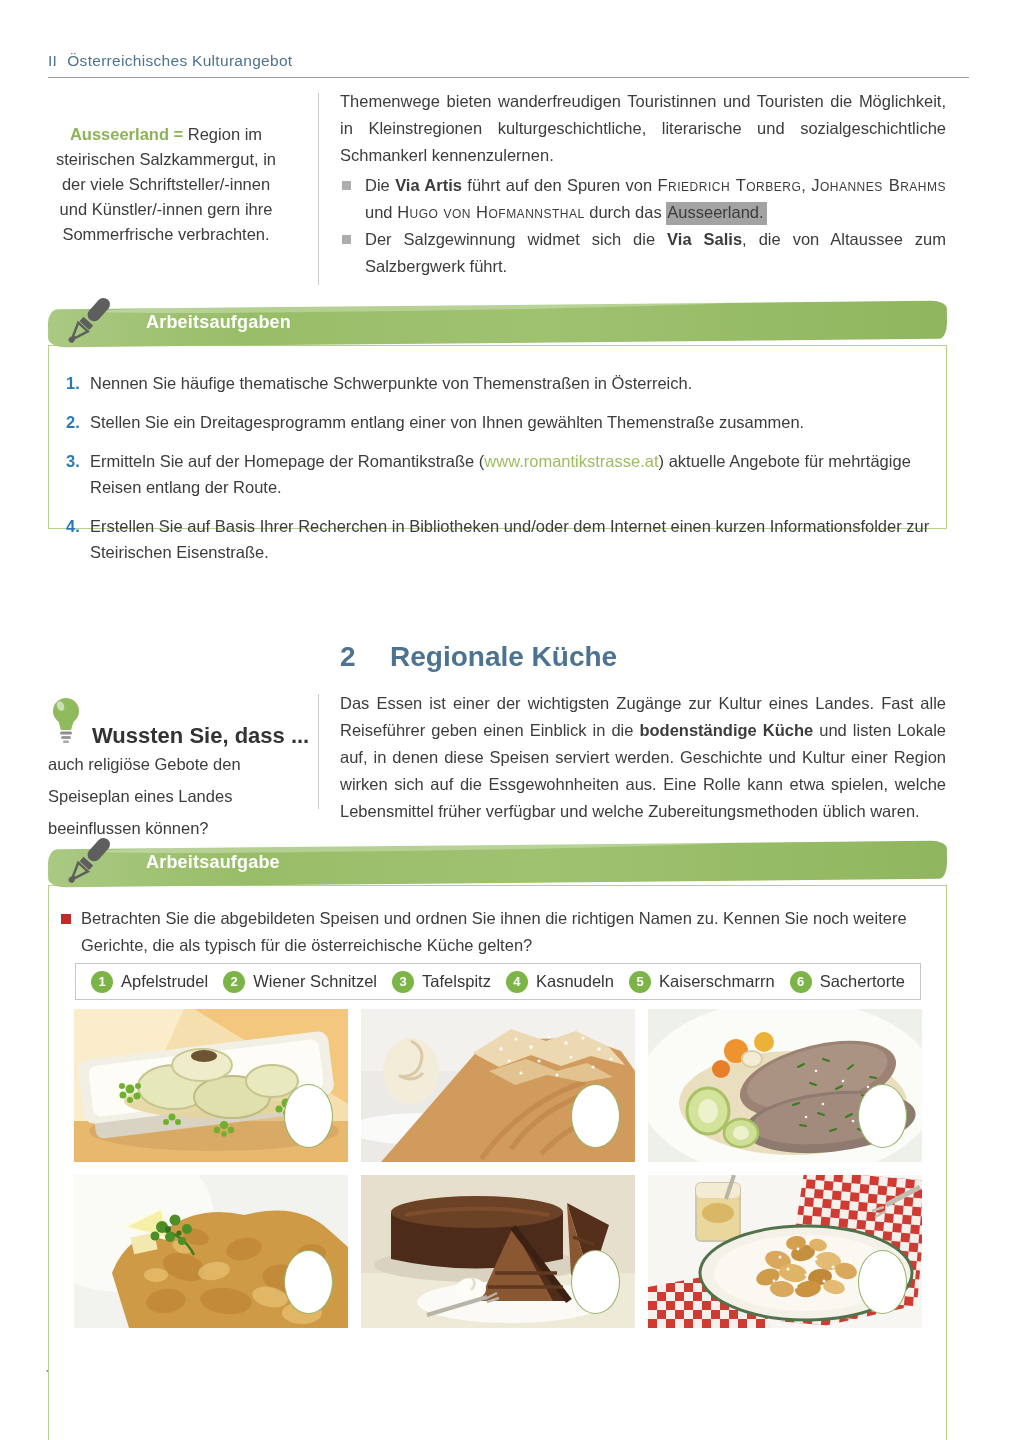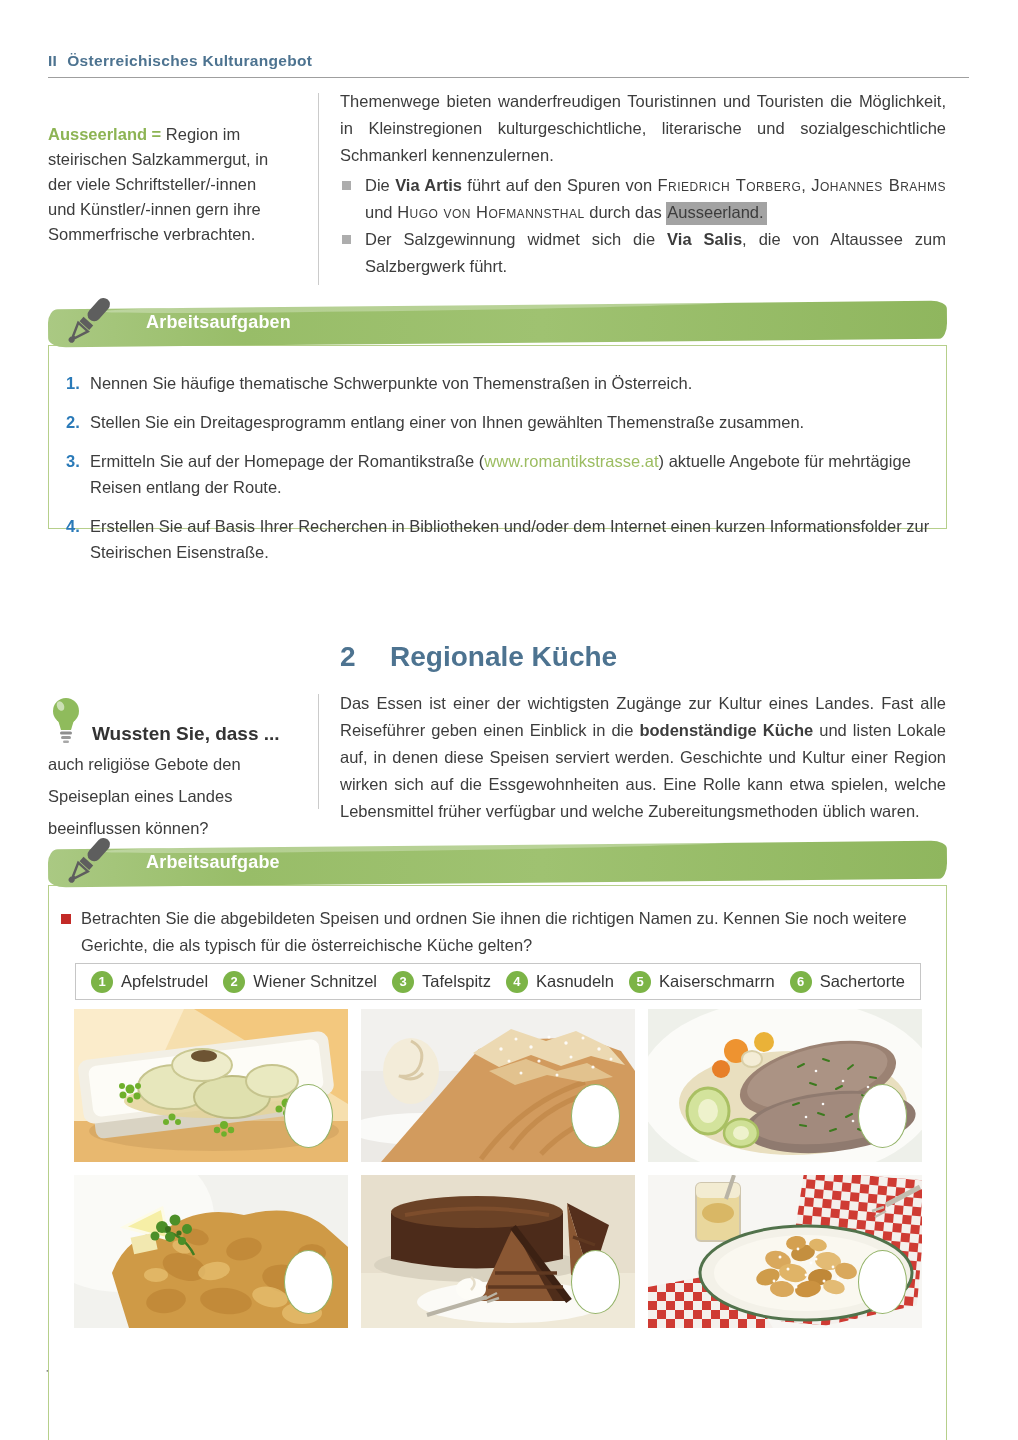--- a/index.html
+++ b/index.html
@@ -5,26 +5,26 @@
   * { margin:0; padding:0; box-sizing:border-box; }
   html,body { background:#ffffff; }
   body {
     position:relative; width:1018px; height:1440px;
     font-family:"Liberation Sans", sans-serif;
     color:#3c3c3c; overflow:hidden;
   }
   .abs { position:absolute; }
 
   
-  .chap-header { left:48px; top:52px; font-size:15.5px; font-weight:bold; color:#4d7390; letter-spacing:.3px; }
+  .chap-header { left:48px; top:52px; font-size:15.5px; font-weight:normal; color:#4d7390; letter-spacing:.3px; }
   .chap-header .chapnum { margin-right:10px; }
   .head-rule { left:48px; top:77px; width:921px; height:1px; background:#9f9f9f; }
 
   
-  .margin-note { left:48px; top:122px; width:236px; font-size:16.5px; line-height:25px; }
+  .margin-note { left:48px; top:122px; width:236px; font-size:16.5px; line-height:25px;text-align:center; }
   .term-green { color:#8db454; font-weight:bold; }
   .vdiv { width:1px; background:#cbcbcb; }
 
   
   .main-col { left:340px; width:606px; }
   h3.subhead { font-size:19px; color:#4d7390; margin-bottom:13px; }
   .bodytext { font-size:16.5px; line-height:27px; text-align:justify; }
   .bullets { margin-top:3px; }
   .bullet-item { position:relative; padding-left:25px; text-align:justify; font-size:16.5px; line-height:27px; }
   .bullet-item .sq { position:absolute; left:2px; top:9px; width:9px; height:9px; background:#adadad; }
@@ -47,21 +47,21 @@
   .task-box { left:48px; width:899px; border:1.5px solid #b6cf8b; background:#fff; z-index:1; }
   .task-list { padding:24px 14px 0 10px; }
   .task-item { position:relative; padding-left:31px; margin-bottom:13px; font-size:16.5px; line-height:26px; }
   .task-item .tnum { position:absolute; left:7px; top:0; color:#2a7ab8; font-weight:bold; }
   .link { color:#9cbd61; }
 
   
   .sec-head { left:340px; top:641px; color:#4d7390; font-size:28px; font-weight:bold; }
   .sec-head .secnum { display:inline-block; width:50px; }
 
-  .dyk-head { left:92px; top:723px; font-size:19px; font-weight:bold; color:#333; }
+  .dyk-head { left:92px; top:723px; font-size:22px; font-weight:bold; color:#333; }
   .dyk-text { left:48px; top:748px; width:250px; font-size:16.5px; line-height:32px; }
 
   
   .red-task { position:relative; margin:19px 14px 0 10px; padding-left:22px; font-size:16.5px; line-height:27px; }
   .red-task .rsq { position:absolute; left:2px; top:9px; width:10px; height:10px; background:#c32a27; }
   .labels-row { position:absolute; left:26px; top:77px; width:846px; height:37px;
     border:1px solid #c6c6c6; background:#fff; display:flex; align-items:center;
     justify-content:space-between; padding:0 15px; }
   .label-item { display:flex; align-items:center; gap:8px; font-size:16.5px; color:#363636; white-space:nowrap; }
   .num-circle { width:22px; height:22px; border-radius:50%; background:#7cb447; color:#fff;

